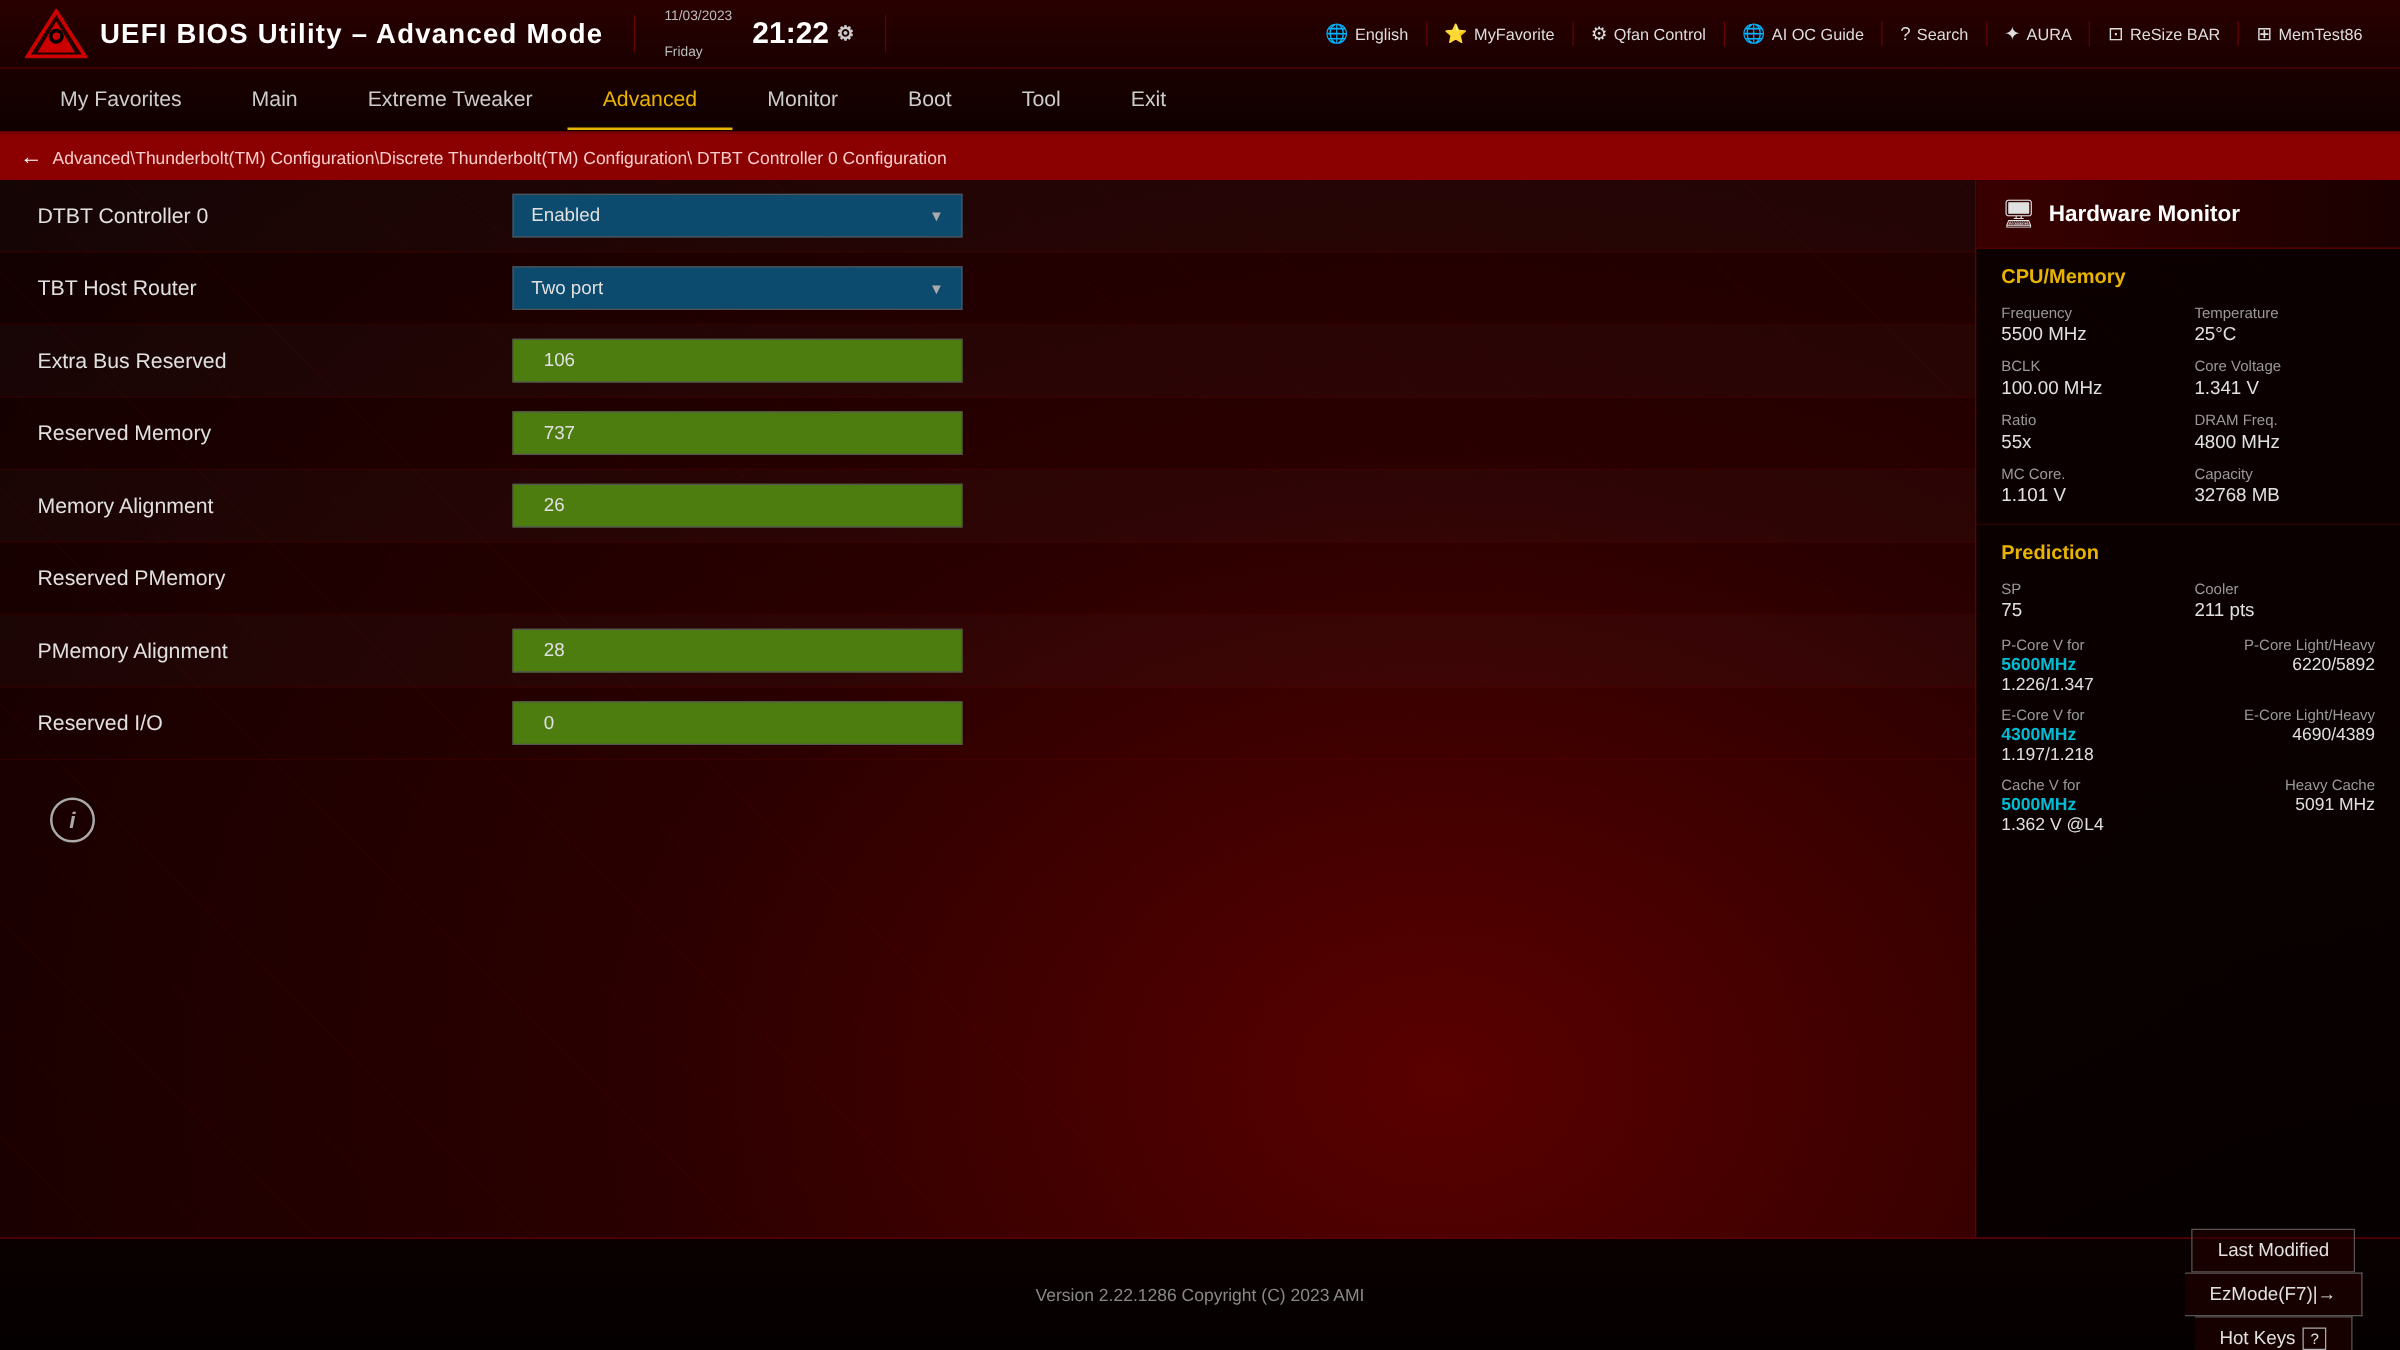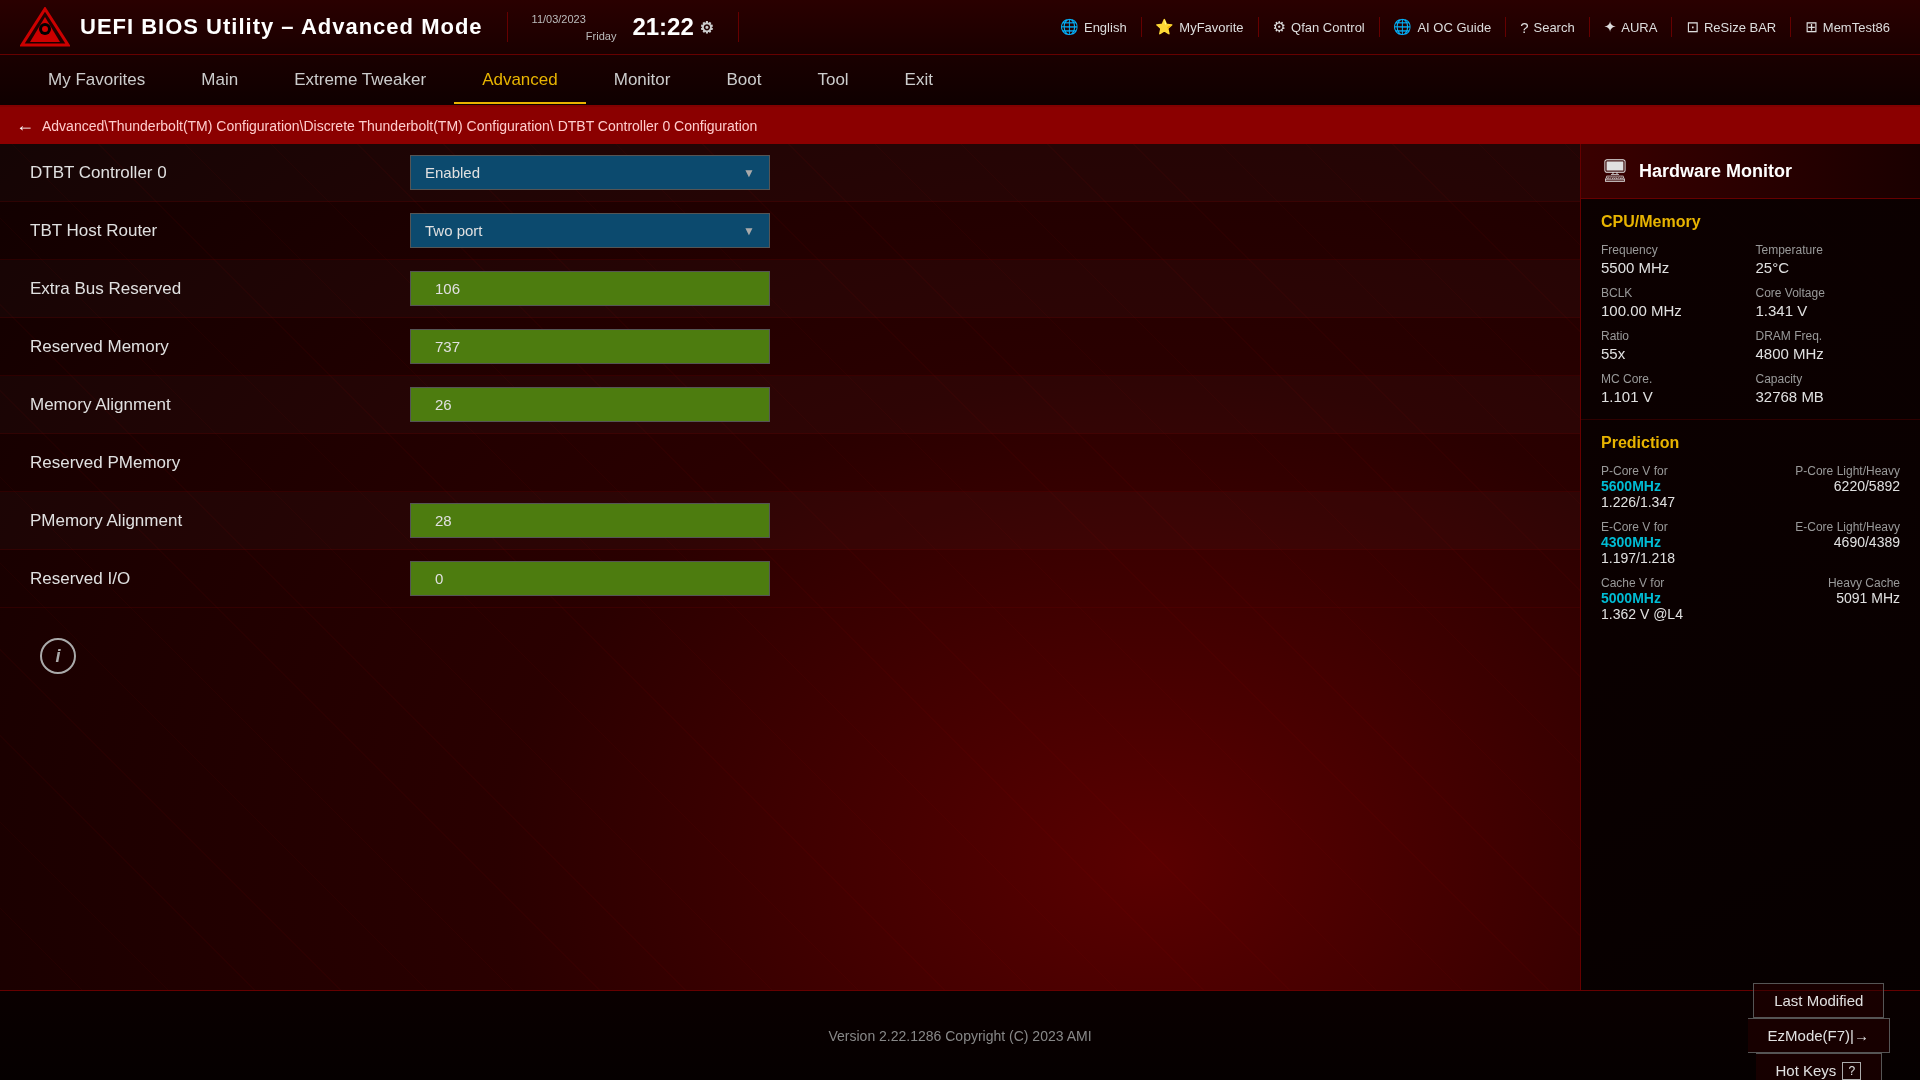--- a/index.html
+++ b/index.html
@@ -75,21 +75,21 @@
 
     .header-divider {
       width: 1px;
       height: 30px;
       background: #600;
       margin: 0 8px;
     }
 
     .datetime-section {
       display: flex;
-      flex-direction: row;
+      flex-direction: column;
       align-items: flex-start;
       font-size: 11px;
       color: #bbb;
     }
 
     .datetime-time {
       font-size: 24px;
       font-weight: bold;
       color: #fff;
       display: flex;
@@ -592,20 +592,30 @@
           <div>
             <div class="hw-item-label">Capacity</div>
             <div class="hw-item-value">32768 MB</div>
           </div>
         </div>
       </div>
 
       <div class="prediction-section">
         <div class="prediction-title">Prediction</div>
 
+        <div class="hw-grid" style="margin-bottom:12px;">
+          <div>
+            <div class="hw-item-label">SP</div>
+            <div class="hw-item-value">75</div>
+          </div>
+          <div>
+            <div class="hw-item-label">Cooler</div>
+            <div class="hw-item-value">211 pts</div>
+          </div>
+        </div>
 
         <div class="pred-row">
           <div class="pred-left">
             <div class="pred-label">P-Core V for</div>
             <div class="pred-freq">5600MHz</div>
             <div class="pred-value">1.226/1.347</div>
           </div>
           <div class="pred-right">
             <div class="pred-label">P-Core Light/Heavy</div>
             <div class="pred-value">6220/5892</div>

